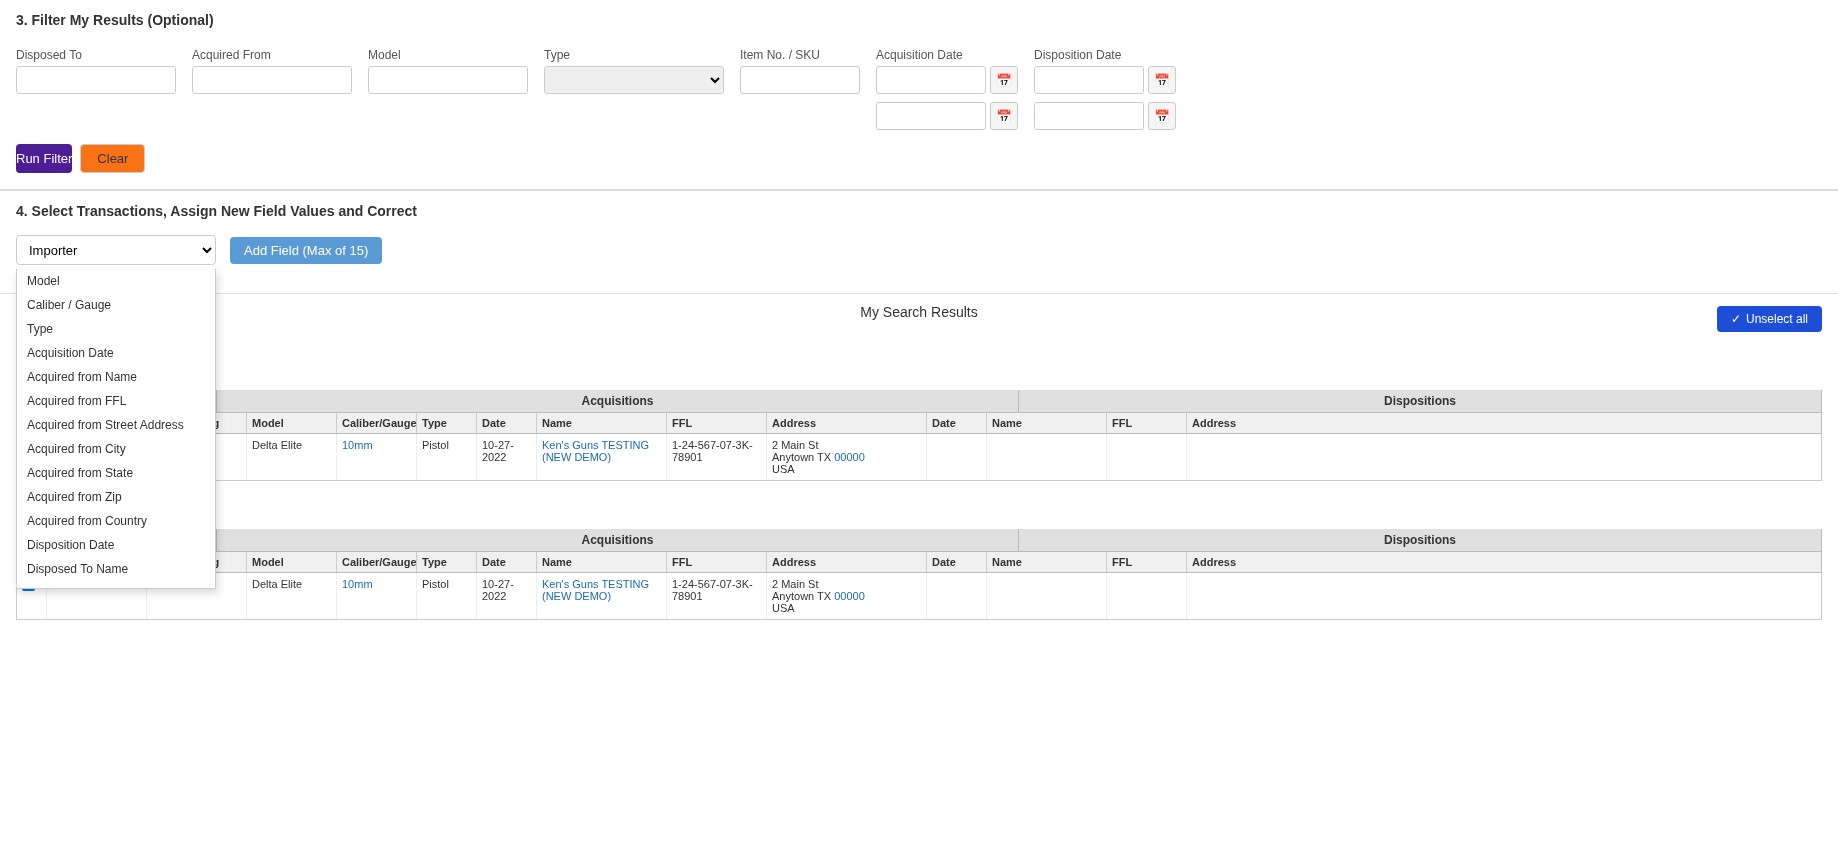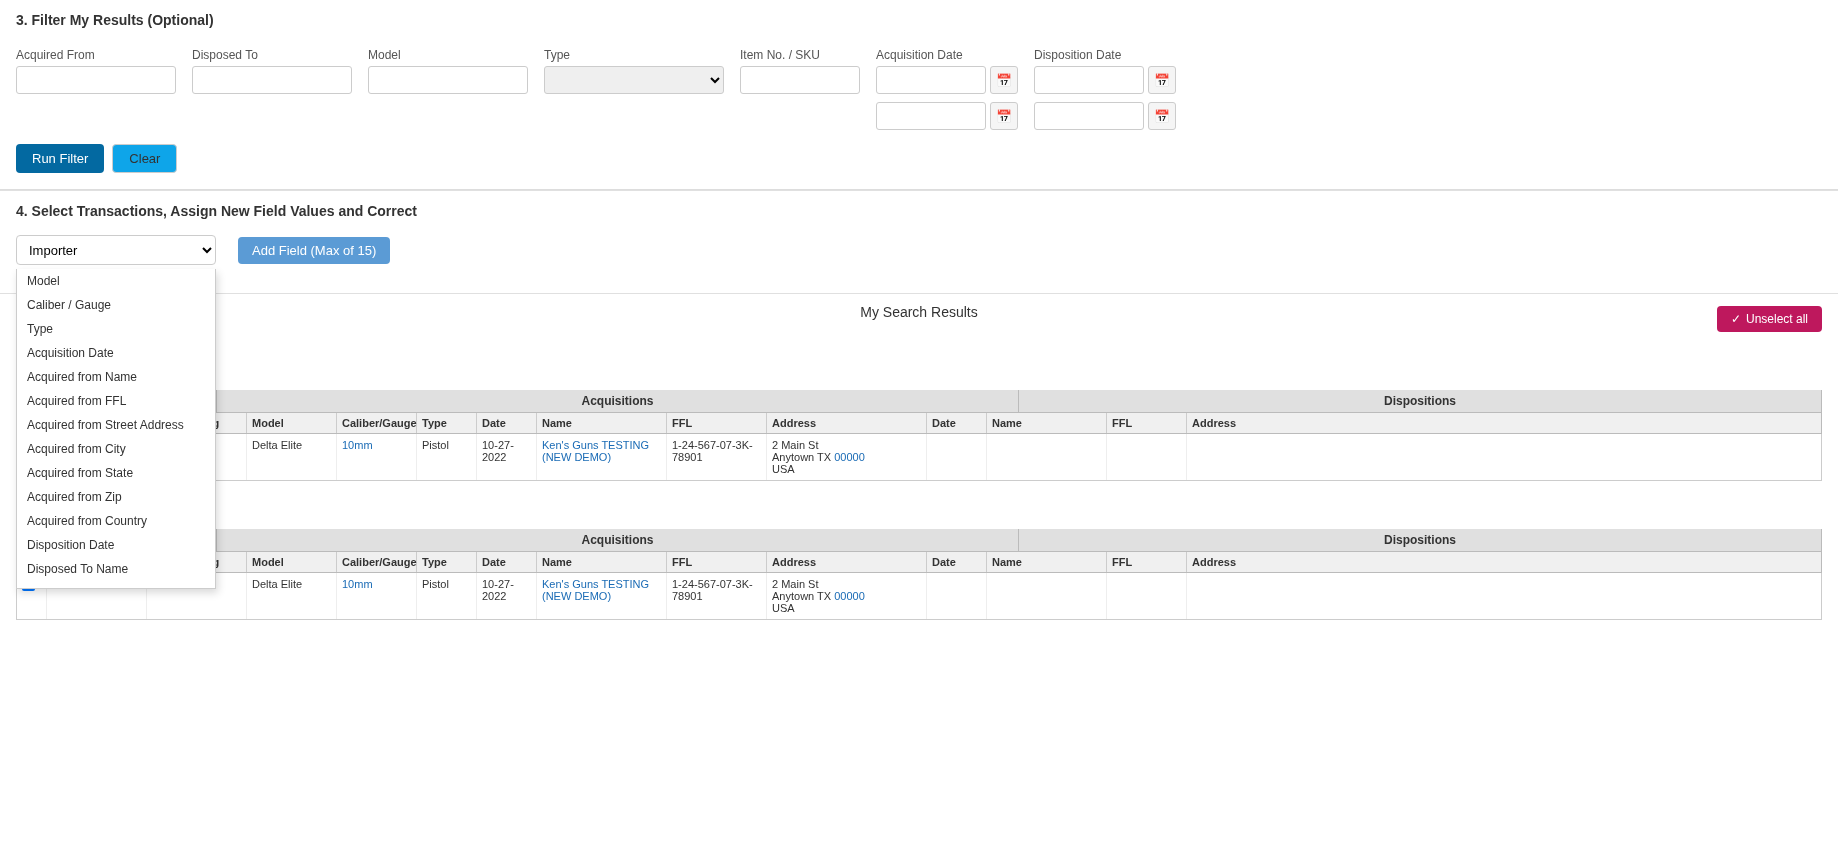--- a/index.html
+++ b/index.html
@@ -22,24 +22,24 @@
     .date-group { display: flex; flex-direction: column; gap: 4px; }
     .date-group label { font-size: 12px; color: #555; }
     .date-row { display: flex; align-items: center; gap: 4px; margin-bottom: 4px; }
     .date-row input { width: 110px; border: 1px solid #ccc; border-radius: 3px; padding: 4px 6px; font-size: 12px; height: 28px; }
     .date-row .cal-btn {
       width: 28px; height: 28px; border: 1px solid #ccc; border-radius: 3px; background: #f5f5f5;
       cursor: pointer; display: flex; align-items: center; justify-content: center; font-size: 13px;
     }
 
     .btn-row { display: flex; gap: 8px; margin-top: 8px; }
-    .btn-run { background: #0369a1; color: #fff; border: none; border-radius: 4px; padding: 6px 16px; font-size: 13px; cursor: pointer; }
-    .btn-clear { background: #0ea5e9; color: #333; border: 1px solid #ccc; border-radius: 4px; padding: 6px 16px; font-size: 13px; cursor: pointer; }
-
-    .add-field-row { display: flex; align-items: center; gap: 22px; margin-bottom: 10px; position: relative; }
+    .btn-run { background: #4c1d95; color: #fff; border: none; border-radius: 4px; padding: 6px 0; font-size: 13px; cursor: pointer; }
+    .btn-clear { background: #f97316; color: #333; border: 1px solid #ccc; border-radius: 4px; padding: 6px 16px; font-size: 13px; cursor: pointer; }
+
+    .add-field-row { display: flex; align-items: center; gap: 14px; margin-bottom: 10px; position: relative; }
     .field-select {
       width: 200px; height: 30px; border: 1px solid #ccc; border-radius: 4px;
       padding: 4px 8px; font-size: 13px; background: #fff;
     }
     .btn-add-field {
       background: #5b9bd5; color: #fff; border: none; border-radius: 4px;
       padding: 6px 14px; font-size: 13px; cursor: pointer;
     }
 
     
@@ -51,21 +51,21 @@
     }
     .dropdown-list .dd-item {
       padding: 5px 10px; font-size: 12px; cursor: pointer; color: #333;
     }
 
     
     .results-area { padding: 10px 16px; }
     .results-title { text-align: center; font-size: 14px; font-weight: normal; margin-bottom: 22px; }
 
     .unselect-all-btn {
-      float: right; background: #be185d; color: #fff; border: none; border-radius: 4px;
+      float: right; background: #1d4ed8; color: #fff; border: none; border-radius: 4px;
       padding: 6px 14px; font-size: 12px; cursor: pointer; margin-bottom: 8px;
       display: flex; align-items: center; gap: 5px;
     }
     .unselect-all-btn::before { content: "✓"; }
 
     .results-table-wrapper { clear: both; }
 
     
     .firearm-group { margin-bottom: 0; }
     .section-headers {
@@ -111,25 +111,25 @@
     .mid-section { border-bottom: 1px solid #e0e0e0; padding-bottom: 8px; }
   </style>
 </head>
 <body>
 
 <div class="top-section">
   <div class="section-title">3. Filter My Results (Optional)</div>
   <div class="filter-section">
     <div class="filter-row">
       <div class="filter-group">
+        <label>Disposed To</label>
+        <input type="text" style="">
+      </div>
+      <div class="filter-group">
         <label>Acquired From</label>
-        <input type="text" style="">
-      </div>
-      <div class="filter-group">
-        <label>Disposed To</label>
         <input type="text" style="">
       </div>
       <div class="filter-group">
         <label>Model</label>
         <input type="text" style="">
       </div>
       <div class="filter-group">
         <label>Type</label>
         <select><option value=""></option></select>
       </div>

